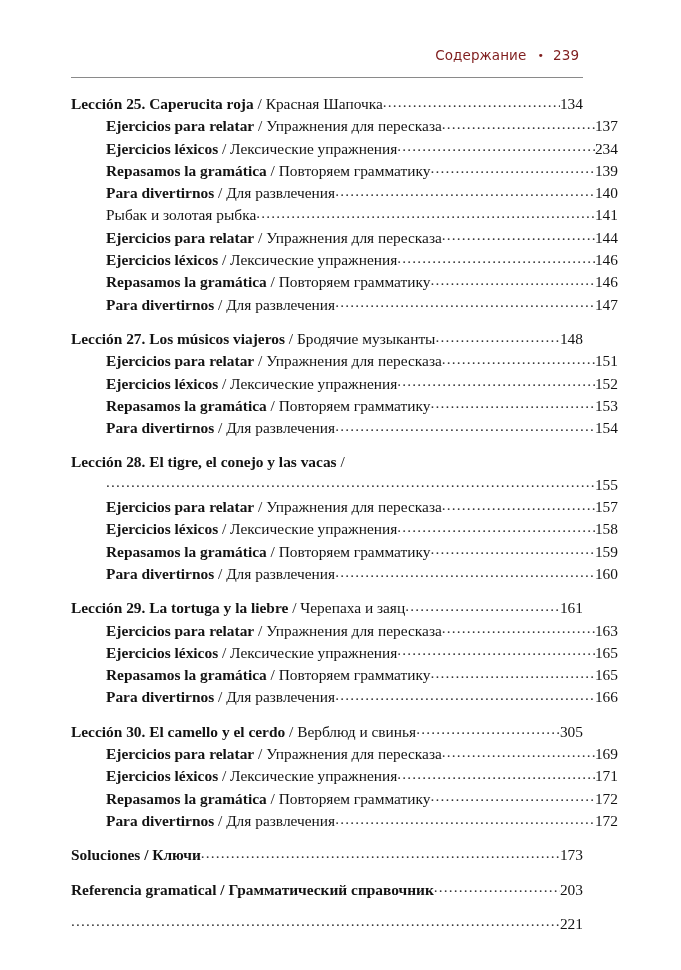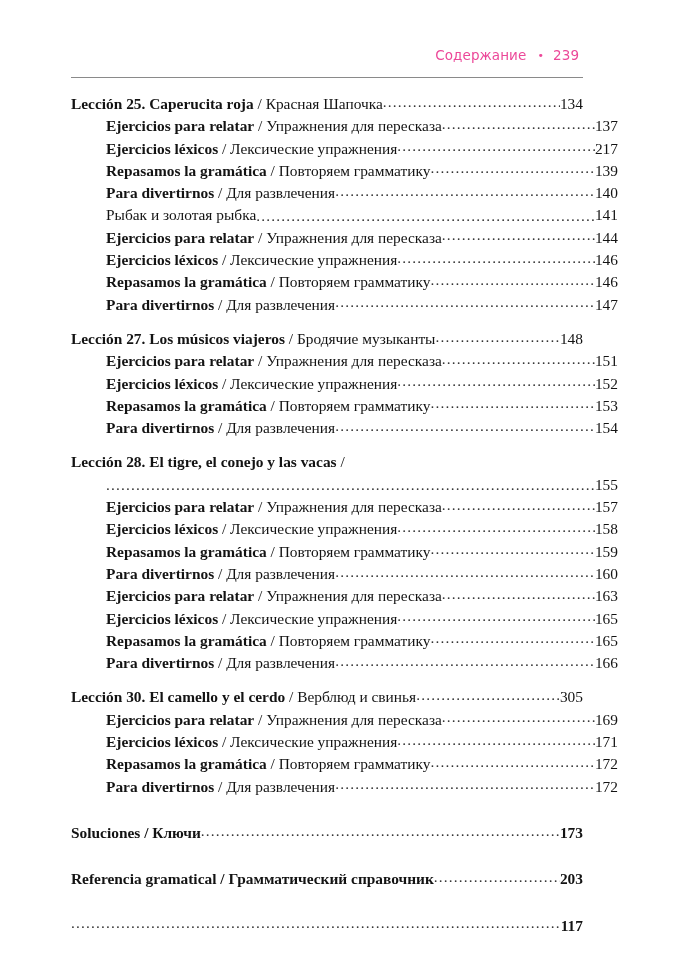--- a/index.html
+++ b/index.html
@@ -28,21 +28,21 @@
   .running-head {
     position: absolute;
     left: 71px;
     top: 47px;
     width: 512px;
     display: flex;
     justify-content: flex-end;
     align-items: baseline;
     font-family: "DejaVu Sans", "Liberation Sans", sans-serif;
     font-size: 13.5px;
-    color: #ec4899;
+    color: #7f1d1d;
     letter-spacing: .1px;
   }
   .running-head .rh-title { white-space: nowrap; }
   .running-head .rh-sep {
     margin: 0 9px 0 11px;
     font-size: 11px;
     position: relative;
     top: -1px;
   }
   .running-head .rh-page {
@@ -79,21 +79,20 @@
   
   .toc-entry.level-head {
     margin-top: 12px;
     padding-left: 0;
   }
   .toc-entry.level-head:first-child { margin-top: 0; }
 
   
   .toc-entry.level-cont {
     padding-left: 35px;
-    align-items: center;
   }
 
   
   .toc-entry.level-sub {
     padding-left: 35px;
   }
 
   
   .toc-entry.level-back {
     margin-top: 12px;
@@ -130,21 +129,21 @@
     white-space: nowrap;
   }
 
   .pg {
     flex: 0 0 auto;
     text-align: right;
     font-size: 15.4px;
   }
   .level-head .pg,
   .level-cont .pg { font-weight: normal; }
-  .level-back .pg { font-weight: bold; margin-top: 12px; }
+  .level-back .pg { font-weight: normal; }
 </style>
 </head>
 <body>
 
 <div class="page">
 
   <div class="running-head">
     <span class="rh-title">Содержание</span>
     <span class="rh-sep">•</span>
     <span class="rh-page">239</span>
@@ -159,21 +158,21 @@
         <span class="pg">134</span>
       </div>
       <div class="toc-entry level-sub">
         <span class="lbl"><span class="sp">Ejercicios para relatar</span><span class="slash"> / </span><span class="ru">Упражнения для пересказа</span></span>
         <span class="leader"></span>
         <span class="pg">137</span>
       </div>
       <div class="toc-entry level-sub">
         <span class="lbl"><span class="sp">Ejercicios léxicos</span><span class="slash"> / </span><span class="ru">Лексические упражнения </span></span>
         <span class="leader"></span>
-        <span class="pg">217</span>
+        <span class="pg">234</span>
       </div>
       <div class="toc-entry level-sub">
         <span class="lbl"><span class="sp">Repasamos la gramática</span><span class="slash"> / </span><span class="ru">Повторяем грамматику</span></span>
         <span class="leader"></span>
         <span class="pg">139</span>
       </div>
       <div class="toc-entry level-sub">
         <span class="lbl"><span class="sp">Para divertirnos</span><span class="slash"> / </span><span class="ru">Для развлечения</span></span>
         <span class="leader"></span>
         <span class="pg">140</span>
@@ -248,20 +247,25 @@
       <div class="toc-entry level-sub">
         <span class="lbl"><span class="sp">Repasamos la gramática</span><span class="slash"> / </span><span class="ru">Повторяем грамматику</span></span>
         <span class="leader"></span>
         <span class="pg">159</span>
       </div>
       <div class="toc-entry level-sub">
         <span class="lbl"><span class="sp">Para divertirnos</span><span class="slash"> / </span><span class="ru">Для развлечения</span></span>
         <span class="leader"></span>
         <span class="pg">160</span>
       </div>
+      <div class="toc-entry level-head">
+        <span class="lbl"><span class="sp">Lección 29. La tortuga y la liebre</span><span class="slash"> / </span><span class="ru">Черепаха и заяц</span></span>
+        <span class="leader"></span>
+        <span class="pg">161</span>
+      </div>
       <div class="toc-entry level-sub">
         <span class="lbl"><span class="sp">Ejercicios para relatar</span><span class="slash"> / </span><span class="ru">Упражнения для пересказа</span></span>
         <span class="leader"></span>
         <span class="pg">163</span>
       </div>
       <div class="toc-entry level-sub">
         <span class="lbl"><span class="sp">Ejercicios léxicos</span><span class="slash"> / </span><span class="ru">Лексические упражнения </span></span>
         <span class="leader"></span>
         <span class="pg">165</span>
       </div>
@@ -305,17 +309,17 @@
         <span class="leader"></span>
         <span class="pg">173</span>
       </div>
       <div class="toc-entry level-back">
         <span class="lbl"><span class="sp">Referencia gramatical</span><span class="slash"> / </span><span class="ru">Грамматический справочник</span></span>
         <span class="leader"></span>
         <span class="pg">203</span>
       </div>
       <div class="toc-entry level-back">
         <span class="leader"></span>
-        <span class="pg">117</span>
+        <span class="pg">221</span>
       </div>
     </div>
 
 </div>
 
 </body></html>

